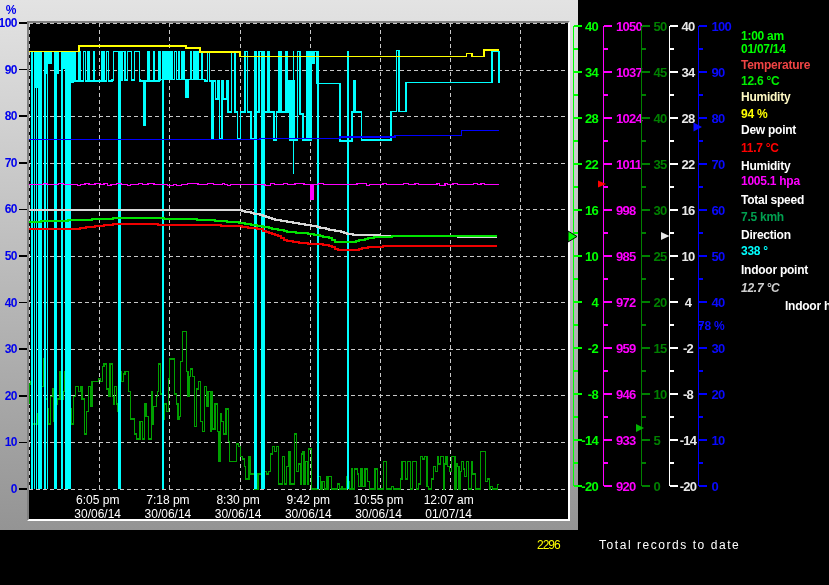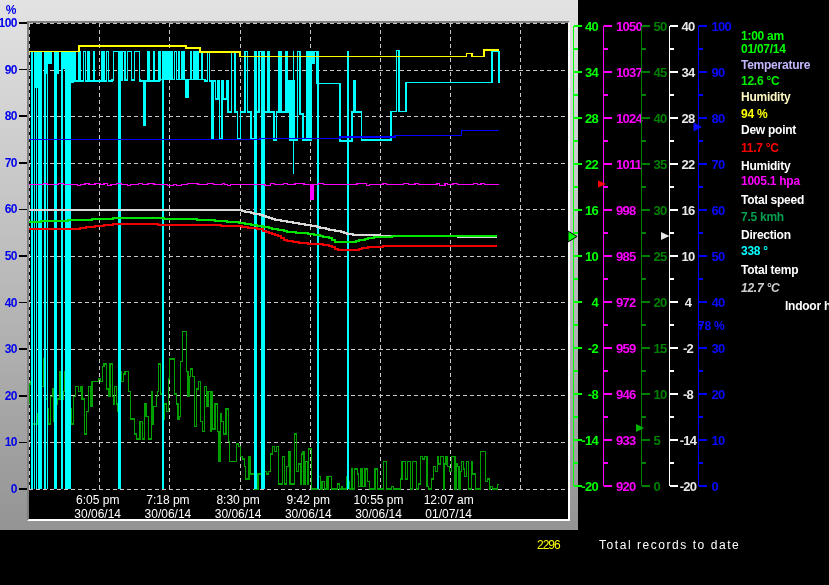--- a/index.html
+++ b/index.html
@@ -305,33 +305,33 @@
     </g>
     <polygon points="598,180.5 598,187.5 606,184" fill="#ff0000"></polygon>
     <polygon points="568,231 568,242 577,236.5" fill="#00ff00" stroke="#000" stroke-width="1"></polygon>
     <polygon points="636,424 636,432 644,428" fill="#00b400"></polygon>
     <polygon points="661,232 661,240 669.5,236" fill="#e8e8e8"></polygon>
     <polygon points="693.5,122.5 693.5,131.5 702,127" fill="#0a0aff"></polygon>
 </svg>
 <div id="panel">
     <div style="position:absolute;left:741px;top:29.2px;color:#00ff00;">1:00 am</div>
     <div style="position:absolute;left:741px;top:42.2px;color:#00ff00;">01/07/14</div>
-    <div style="position:absolute;left:741px;top:58.1px;color:#c4b5fd;">Temperature</div>
+    <div style="position:absolute;left:741px;top:58.1px;color:#ef4444;">Temperature</div>
     <div style="position:absolute;left:741px;top:74.0px;color:#00ee00;">12.6 °C</div>
     <div style="position:absolute;left:741px;top:90.2px;color:#fef9c3;">Humidity</div>
     <div style="position:absolute;left:741px;top:107.2px;color:#ffff00;">94 %</div>
     <div style="position:absolute;left:741px;top:122.8px;color:#ffffff;text-align:right;">Dew point</div>
     <div style="position:absolute;left:741px;top:141.0px;color:#ff0000;">11.7 °C</div>
     <div style="position:absolute;left:741px;top:159.2px;color:#ffffff;">Humidity</div>
     <div style="position:absolute;left:741px;top:173.7px;color:#ff00ff;">1005.1 hpa</div>
     <div style="position:absolute;left:741px;top:192.5px;color:#ffffff;">Total speed</div>
     <div style="position:absolute;left:741px;top:209.6px;color:#00a050;">7.5 kmh</div>
     <div style="position:absolute;left:741px;top:228.4px;color:#ffffff;">Direction</div>
     <div style="position:absolute;left:741px;top:243.8px;color:#00ffff;">338 °</div>
-    <div style="position:absolute;left:741px;top:262.5px;color:#ffffff;">Total temp</div>
+    <div style="position:absolute;left:741px;top:262.5px;color:#ffffff;">Indoor point</div>
     <div style="position:absolute;left:741px;top:280.5px;color:#d0d0d0;font-style:italic;">12.7 °C</div>
     <div style="position:absolute;left:741px;top:299.0px;color:#ffffff;padding-left:44px;">Indoor hum</div>
     <div style="position:absolute;left:698px;top:319.3px;color:#0a0aff;">78 %</div>
   </div>
 <div id="status">
     <span style="position:absolute;left:537px;color:#ffff00;letter-spacing:-1px">2296</span>
 <span style="position:absolute;left:599px;letter-spacing:1.55px">Total records to date</span>
   </div>
 
 </body></html>

